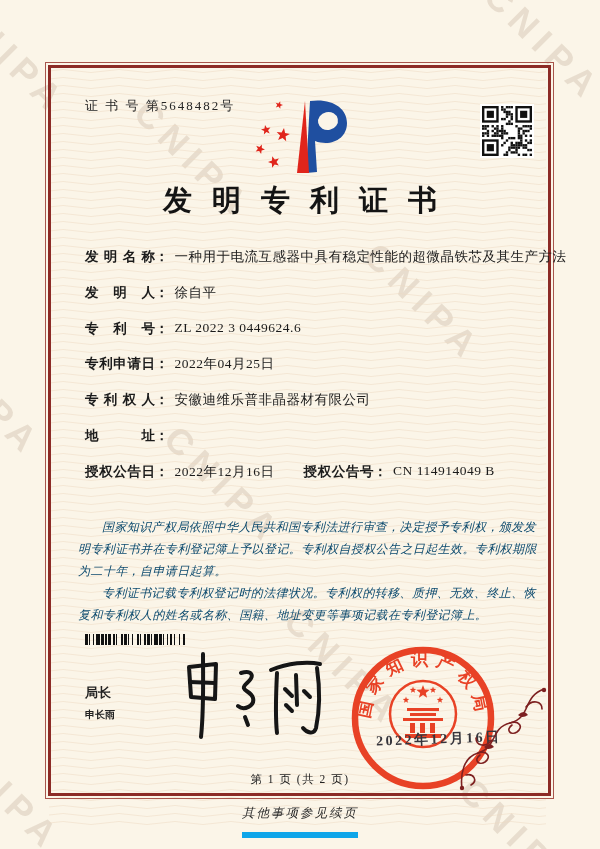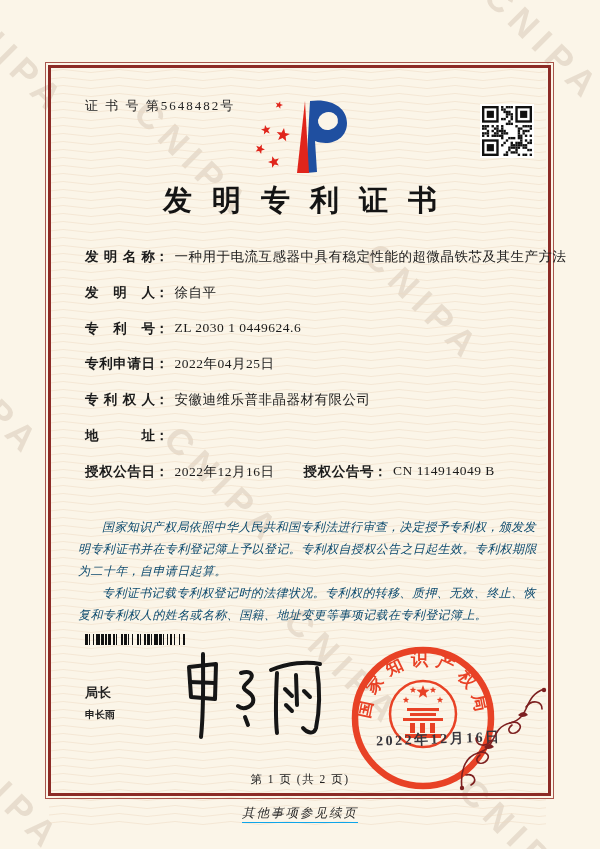--- a/index.html
+++ b/index.html
@@ -54,21 +54,21 @@
   .barcode .b{height:100%;}
   .sig-title{position:absolute;left:85px;top:684px;font-family:"Liberation Sans",sans-serif;font-weight:bold;font-size:13px;color:#222;}
   .sig-name{position:absolute;left:85px;top:708px;font-family:"Liberation Sans",sans-serif;font-weight:bold;font-size:10px;color:#222;}
   .signature{position:absolute;left:175px;top:645px;}
   .seal{position:absolute;left:350px;top:638px;opacity:0.95;}
   .pageinfo{position:absolute;left:0;top:772px;width:600px;text-align:center;font-size:11.5px;letter-spacing:1.5px;color:#222;}
   .footnote{
     position:absolute;left:0;top:805px;width:600px;text-align:center;
     font-size:12.5px;letter-spacing:2px;color:#2c2c2c;font-style:italic;
   }
-  .footnote span{border-bottom:1px solid #0ea5e9;padding-bottom:2px;font-family:Liberation Serif, serif;}
+  .footnote span{border-bottom:6px solid #0ea5e9;padding-bottom:12px;font-family:Liberation Serif, serif;}
   .ornament{position:absolute;left:452px;top:685px;}
 </style>
 </head>
 <body>
 
 <div class="page">
 
   <div class="wm" style="left:-30px;top:-12px">CNIPA</div>
   <div class="wm" style="left:155px;top:92px">CNIPA</div>
   <div class="wm" style="left:505px;top:-25px">CNIPA</div>
@@ -340,21 +340,21 @@
         <div class="fgroup">
             <span class="flabel">发明人</span>
             <span class="fcolon">：</span>
             <span class="fvalue">徐自平</span>
           </div>
       </div>
       <div class="frow">
         <div class="fgroup">
             <span class="flabel">专利号</span>
             <span class="fcolon">：</span>
-            <span class="fvalue">ZL 2030 1 0449624.6</span>
+            <span class="fvalue">ZL 2022 3 0449624.6</span>
           </div>
       </div>
       <div class="frow">
         <div class="fgroup">
             <span class="flabel">专利申请日</span>
             <span class="fcolon">：</span>
             <span class="fvalue">2022年04月25日</span>
           </div>
       </div>
       <div class="frow">

